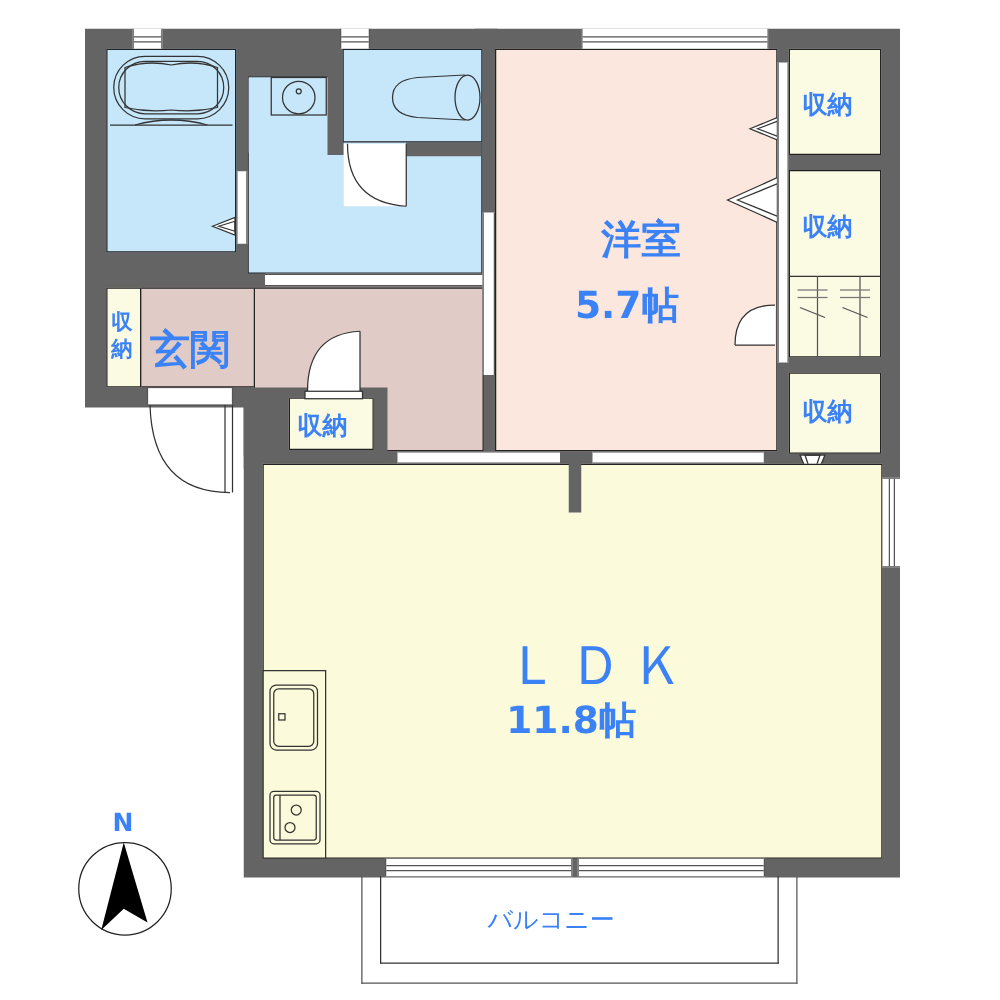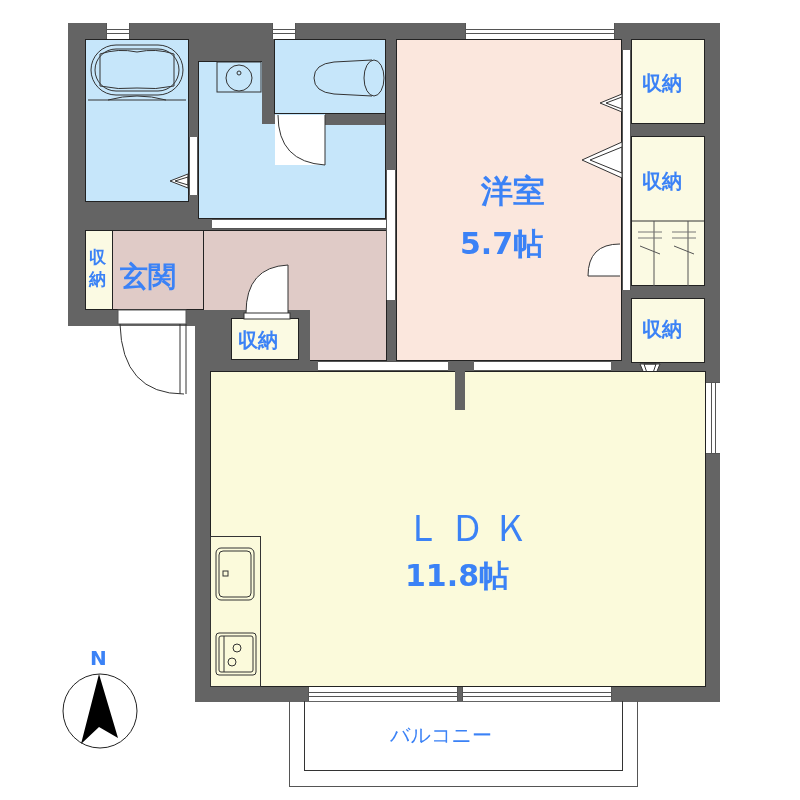--- a/index.html
+++ b/index.html
@@ -61,21 +61,21 @@
   <line x1="50" y1="0" x2="50" y2="50" stroke="#333" stroke-width="1"></line>
 </svg>
 
 <div class="abs room bath" style="left:274px;top:39px;width:112px;height:75px;"></div>
 <svg style="left:312px;top:58px;" width="74" height="40" viewBox="0 0 74 40">
   <path d="M60 2 L22 4 Q2 6 2 20 Q2 34 22 36 L60 38" fill="none" stroke="#333" stroke-width="1"></path>
   <ellipse cx="62" cy="20" rx="10" ry="18" fill="none" stroke="#333" stroke-width="1"></ellipse>
 </svg>
 
 <div class="abs room genkan" style="left:112px;top:230px;width:94px;height:80px;"></div>
-<div class="label" style="left:120px;top:258px;font-size:28px;">玄関</div>
+<div class="label" style="left:120px;top:258px;font-size:32px;">玄関</div>
 
 <div class="abs room storage" style="left:85px;top:230px;width:28px;height:80px;"></div>
 <div class="label" style="left:89px;top:246px;font-size:17px;">収</div>
 <div class="label" style="left:89px;top:268px;font-size:17px;">納</div>
 
 <div class="abs room genkan" style="left:203px;top:230px;width:184px;height:131px;"></div>
 <div class="abs wall" style="left:195px;top:310px;width:115px;height:55px;"></div>
 
 <div class="abs room storage" style="left:231px;top:318px;width:68px;height:42px;"></div>
 <div class="label" style="left:238px;top:327px;font-size:20px;">収納</div>
@@ -129,21 +129,21 @@
 
 <div class="abs room storage" style="left:631px;top:298px;width:74px;height:65px;"></div>
 <div class="label" style="left:642px;top:316px;font-size:20px;">収納</div>
 <svg style="left:638px;top:362px;" width="24" height="28" viewBox="0 0 24 28">
   <polygon points="12,26 2,2 22,2" fill="#fff" stroke="#333" stroke-width="1"></polygon>
   <polygon points="12,20 6,2 18,2" fill="none" stroke="#333" stroke-width="1"></polygon>
 </svg>
 
 <div class="abs room ldk" style="left:210px;top:371px;width:496px;height:316px;"></div>
 <div class="abs wall" style="left:455px;top:365px;width:10px;height:45px;"></div>
-<div class="label" style="left:405px;top:503px;font-size:38px;font-weight:normal;letter-spacing:6px;">ＬＤＫ</div>
+<div class="label" style="left:405px;top:503px;font-size:44px;font-weight:normal;letter-spacing:6px;">ＬＤＫ</div>
 <div class="label" style="left:405px;top:556px;font-size:30px;font-weight:bold;">11.8帖</div>
 
 <svg style="left:210px;top:536px;" width="52" height="152" viewBox="0 0 52 152">
   <rect x="0.5" y="0.5" width="50" height="150" fill="#fbfadb" stroke="#333" stroke-width="1"></rect>
   <rect x="6" y="12" width="38" height="52" rx="5" fill="none" stroke="#333" stroke-width="1"></rect>
   <rect x="9" y="15" width="32" height="46" rx="4" fill="none" stroke="#333" stroke-width="1"></rect>
   <rect x="13" y="35" width="5" height="5" fill="none" stroke="#333" stroke-width="1"></rect>
   <rect x="6" y="97" width="40" height="42" rx="3" fill="none" stroke="#333" stroke-width="1"></rect>
   <rect x="9" y="100" width="34" height="36" rx="2" fill="none" stroke="#333" stroke-width="1"></rect>
   <line x1="14" y1="100" x2="14" y2="136" stroke="#333" stroke-width="1"></line>

